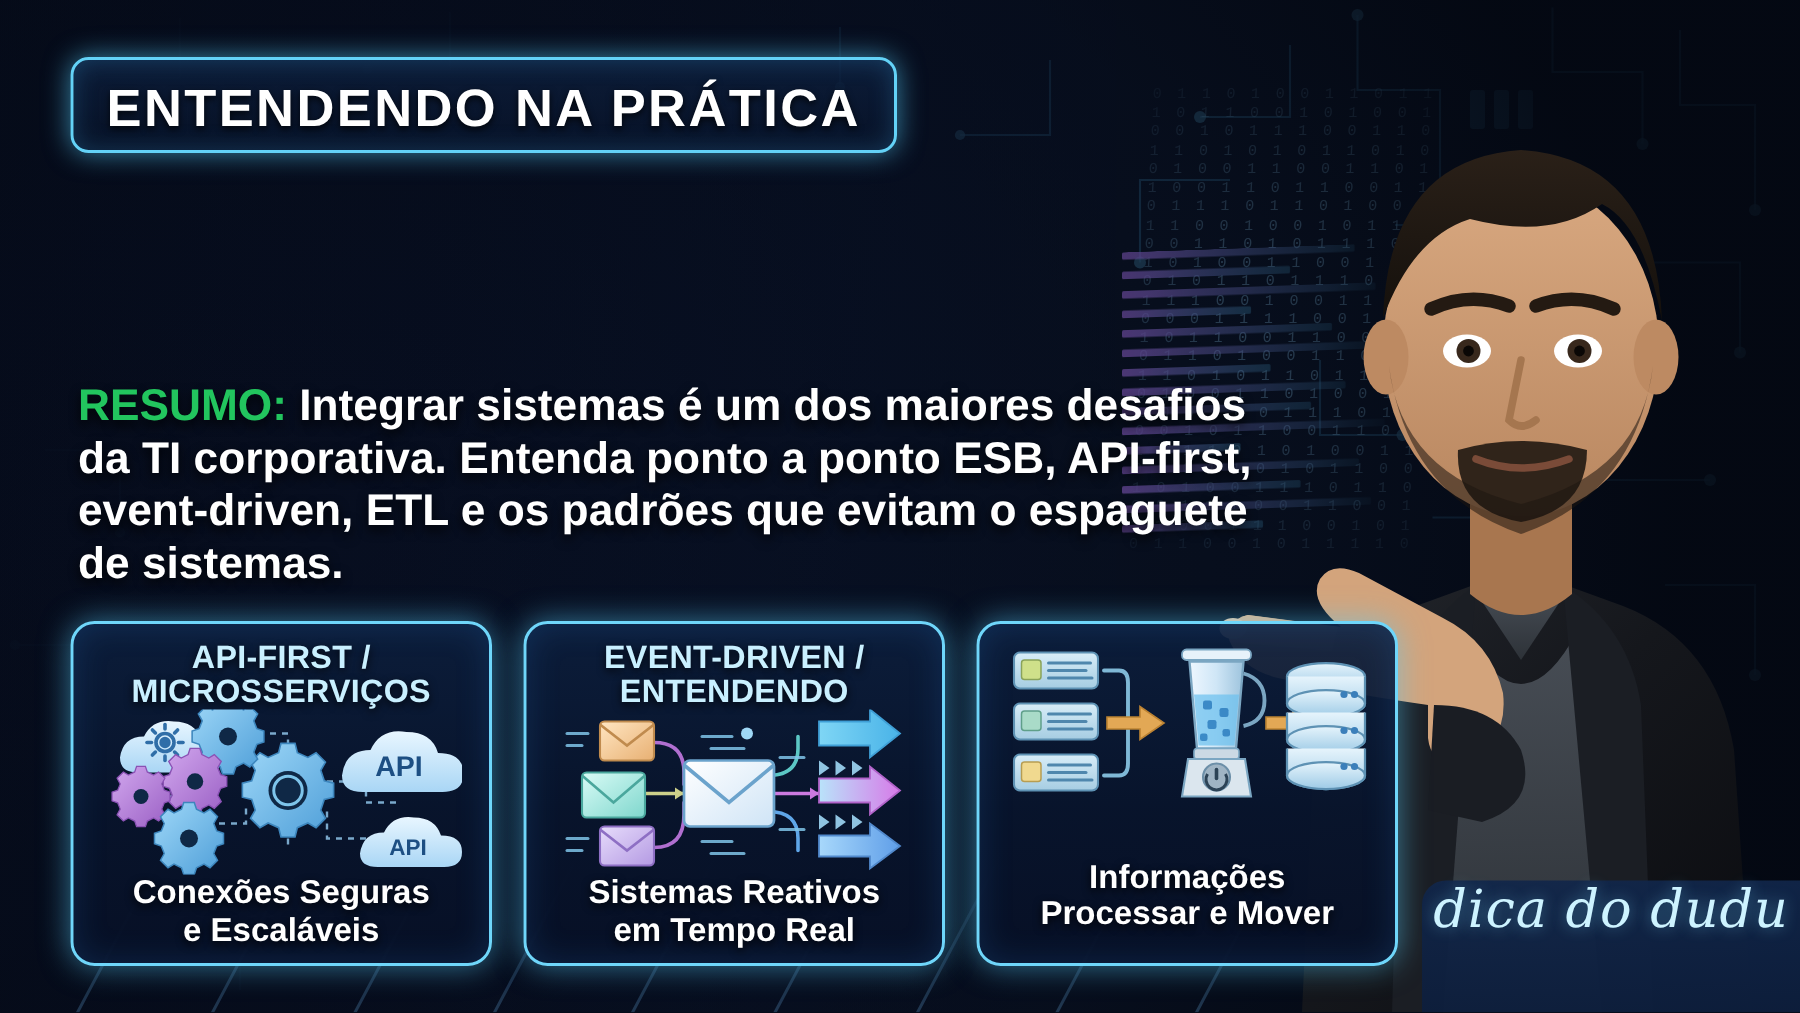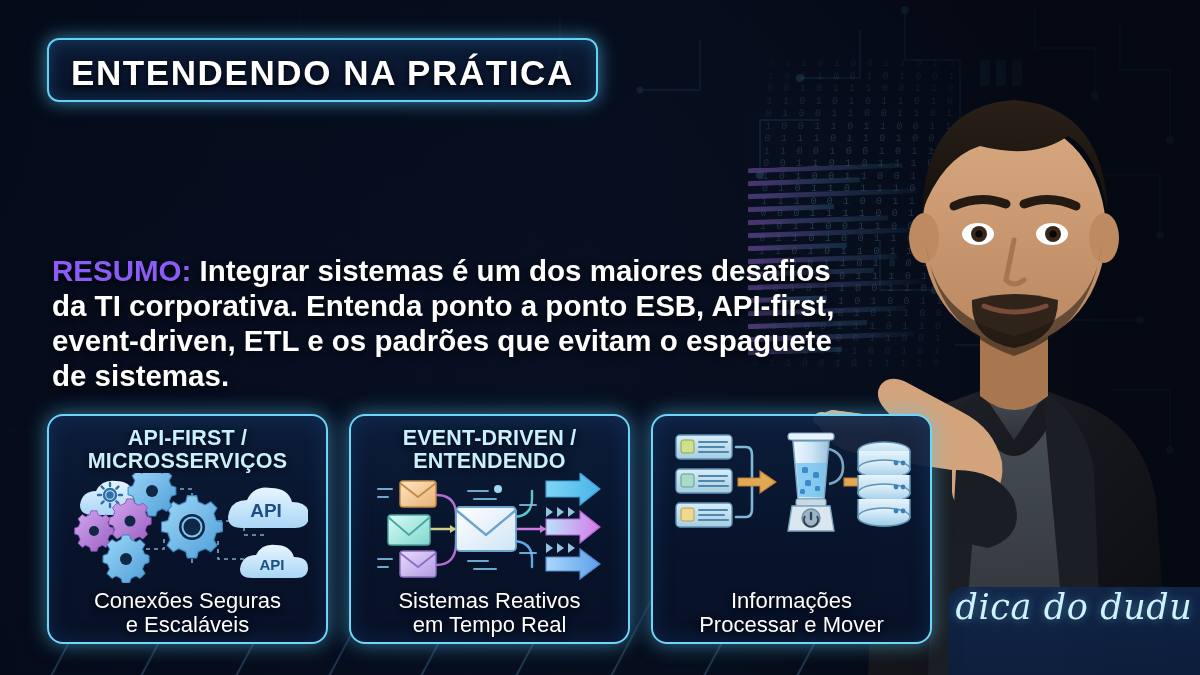--- a/index.html
+++ b/index.html
@@ -99,44 +99,44 @@
   .headline .l1 span.g,
   .headline .l2{ color:#f4b24a; }
   .headline .l2{ margin-top:6px; }
 
   .resumo{
     position:absolute; left:52px; top:253px; width:790px;
     font-size:29.5px; font-weight:700; line-height:1.19;
     color:#ffffff;
     text-shadow:0 3px 7px rgba(0,0,0,.85);
   }
-  .resumo b{ color:#8b5cf6; font-weight:700; }
+  .resumo b{ color:#22c55e; font-weight:700; }
 
   
   .cards{ position:absolute; left:47px; top:414px; display:flex; gap:21px; }
   .card{
     position:relative;
     width:281px; height:230px;
     border:2.5px solid #6fd6fa;
     border-radius:16px;
     background:linear-gradient(180deg, rgba(12,30,60,.93) 0%, rgba(8,20,44,.95) 55%, rgba(7,16,38,.95) 100%);
     box-shadow:0 0 20px rgba(90,205,250,.55), inset 0 0 22px rgba(40,120,200,.22);
-    padding:11px 8px 3px;
+    padding:11px 8px 19px;
     display:flex; flex-direction:column; align-items:center;
     overflow:hidden;
   }
   .card-title{
     font-size:21.5px; font-weight:700; line-height:1.08;
     color:#c9f0ff; text-align:center; letter-spacing:.2px;
     text-shadow:0 2px 6px rgba(0,0,0,.8);
   }
   .card-art{ flex:1; width:100%; display:flex; align-items:flex-start; justify-content:center; }
   .card-art svg{ display:block; }
   .card-cap{
-    font-size:22px; font-weight:400; line-height:1.1;
+    font-size:22px; font-weight:700; line-height:1.1;
     color:#ffffff; text-align:center;
     text-shadow:0 2px 6px rgba(0,0,0,.85);
     padding-bottom:2px;
   }
 
   
   .sign{
     position:absolute; right:0; bottom:0;
     width:252px; height:88px;
     background:linear-gradient(180deg, rgba(17,38,74,.93), rgba(13,30,60,.96));

